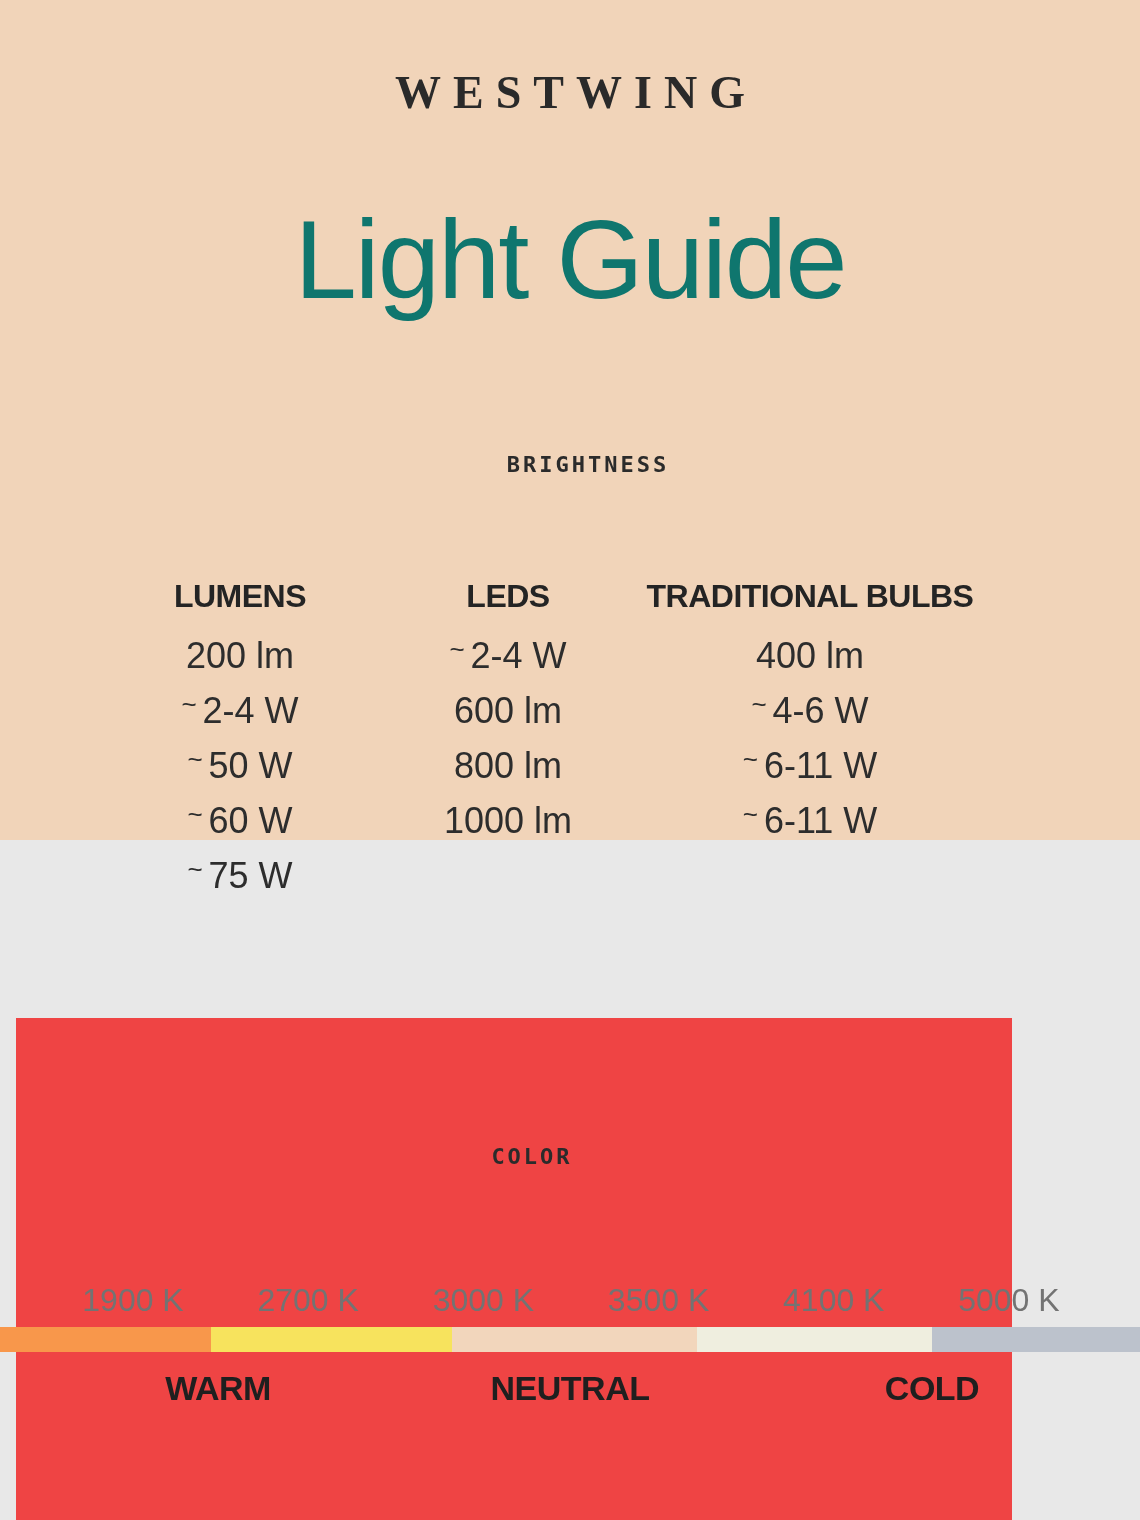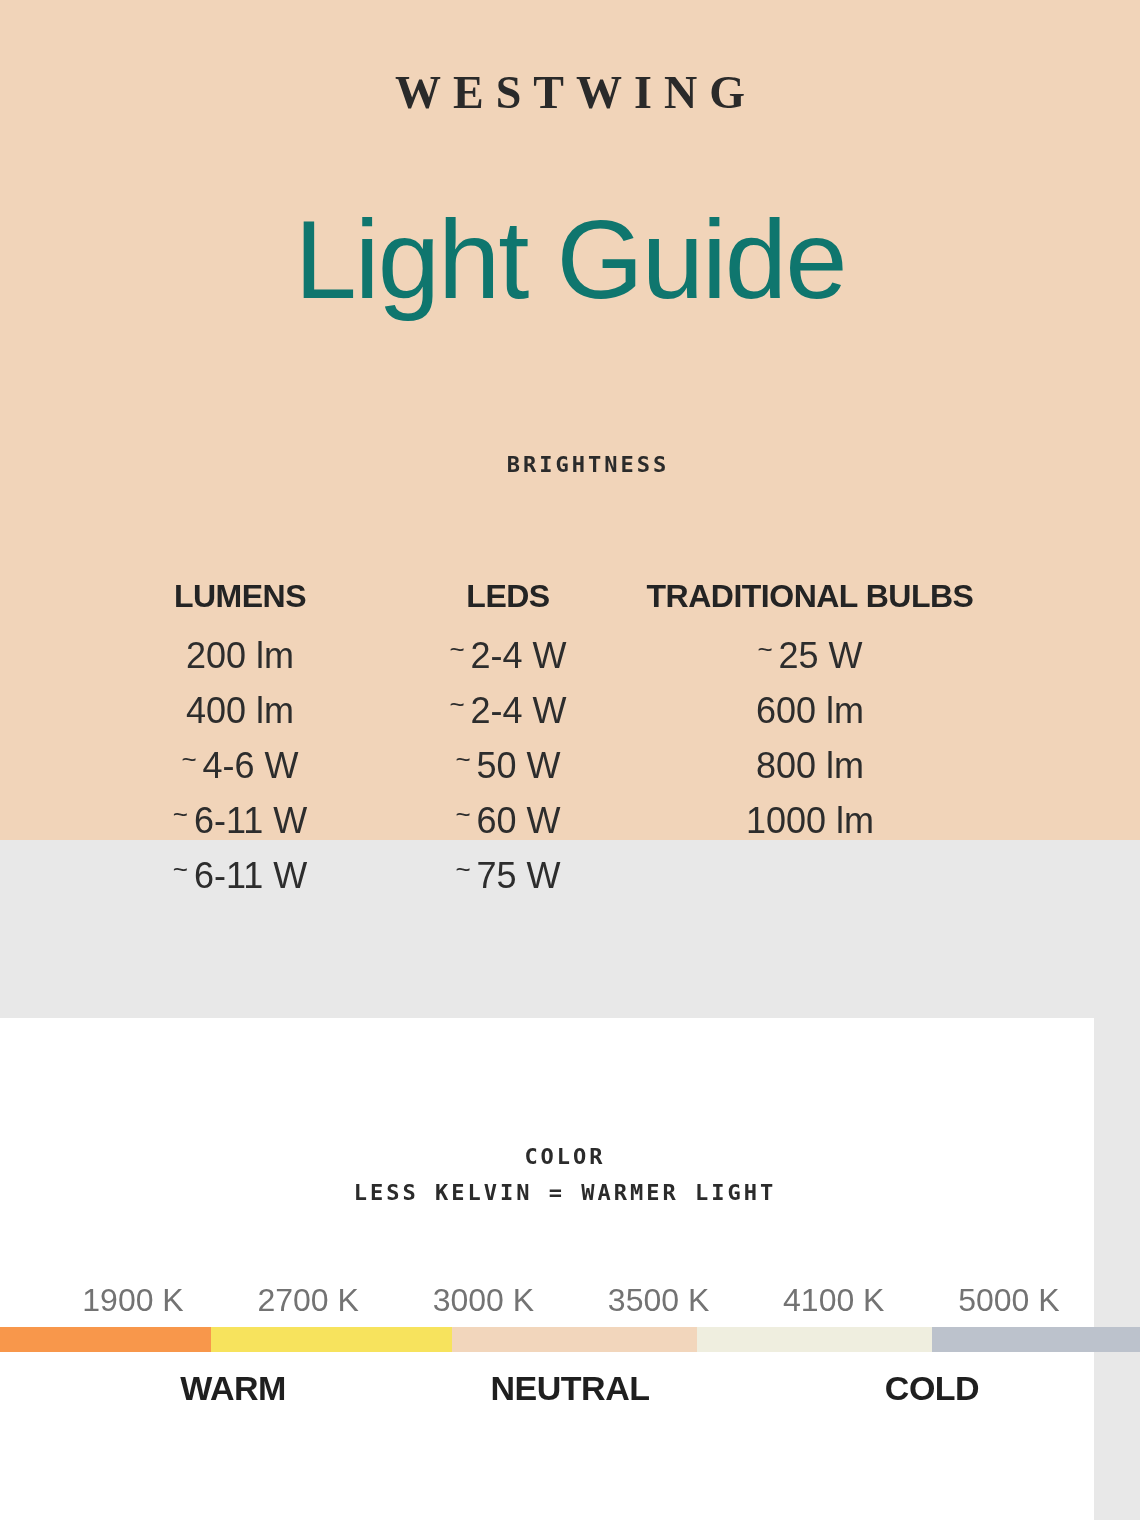--- a/index.html
+++ b/index.html
@@ -14,23 +14,23 @@
     font-family: "Liberation Sans", sans-serif;
   }
   .top-section {
     position: absolute;
     left: 0; top: 0;
     width: 1140px; height: 840px;
     background: #F1D4B9;
   }
   .bottom-section {
     position: absolute;
-    left: 0; top: 1018px;
-    width: 1094px; height: 502px;
-    background: #ffffff;
+    left: 16px; top: 1018px;
+    width: 996px; height: 502px;
+    background: #ef4444;
   }
   .centered-block {
     position: absolute;
     left: 0;
     width: 100%;
     text-align: center;
   }
   .brand {
     top: 66px;
     font-family: "Liberation Serif", serif;
@@ -134,63 +134,61 @@
   .temp-label {
     position: absolute;
     transform: translateX(-50%);
     font-size: 34px;
     font-weight: 700;
     letter-spacing: -0.5px;
     color: #1f1f1f;
     line-height: 44px;
     white-space: nowrap;
   }
-  .temp-warm    { left: 218px; margin-left: 15px; }
+  .temp-warm    { left: 218px; }
   .temp-neutral { left: 570px; }
   .temp-cold    { left: 932px; }
 </style>
 </head>
 <body>
 
 <div class="page">
 
   <div class="top-section">
     <div class="centered-block brand">WESTWING</div>
     <div class="centered-block title">Light Guide</div>
     <div class="centered-block mono-heading brightness-heading">BRIGHTNESS</div>
 
     <div class="lumens-table">
       <div class="th">LUMENS</div>
       <div class="th">LEDS</div>
       <div class="th">TRADITIONAL BULBS</div>
 
       <div class="cell">200 lm</div>
       <div class="cell"><span class="approx">~</span><span>2-4 W</span></div>
-      <div class="cell"><span class="approx">~</span><span>25 W</span></div>
 
       <div class="cell">400 lm</div>
       <div class="cell"><span class="approx">~</span><span>2-4 W</span></div>
 
       <div class="cell">600 lm</div>
       <div class="cell"><span class="approx">~</span><span>4-6 W</span></div>
       <div class="cell"><span class="approx">~</span><span>50 W</span></div>
 
       <div class="cell">800 lm</div>
       <div class="cell"><span class="approx">~</span><span>6-11 W</span></div>
       <div class="cell"><span class="approx">~</span><span>60 W</span></div>
 
       <div class="cell">1000 lm</div>
       <div class="cell"><span class="approx">~</span><span>6-11 W</span></div>
       <div class="cell"><span class="approx">~</span><span>75 W</span></div>
     </div>
   </div>
 
   <div class="bottom-section">
     <div class="centered-block mono-heading color-heading" style="top:126px">COLOR</div>
-    <div class="centered-block mono-heading color-sub" style="top:162px">LESS KELVIN = WARMER LIGHT</div>
   </div>
 
   <div class="kelvin-row">
     <span class="kelvin-label">1900 K</span>
     <span class="kelvin-label">2700 K</span>
     <span class="kelvin-label">3000 K</span>
     <span class="kelvin-label">3500 K</span>
     <span class="kelvin-label">4100 K</span>
     <span class="kelvin-label">5000 K</span>
   </div>

